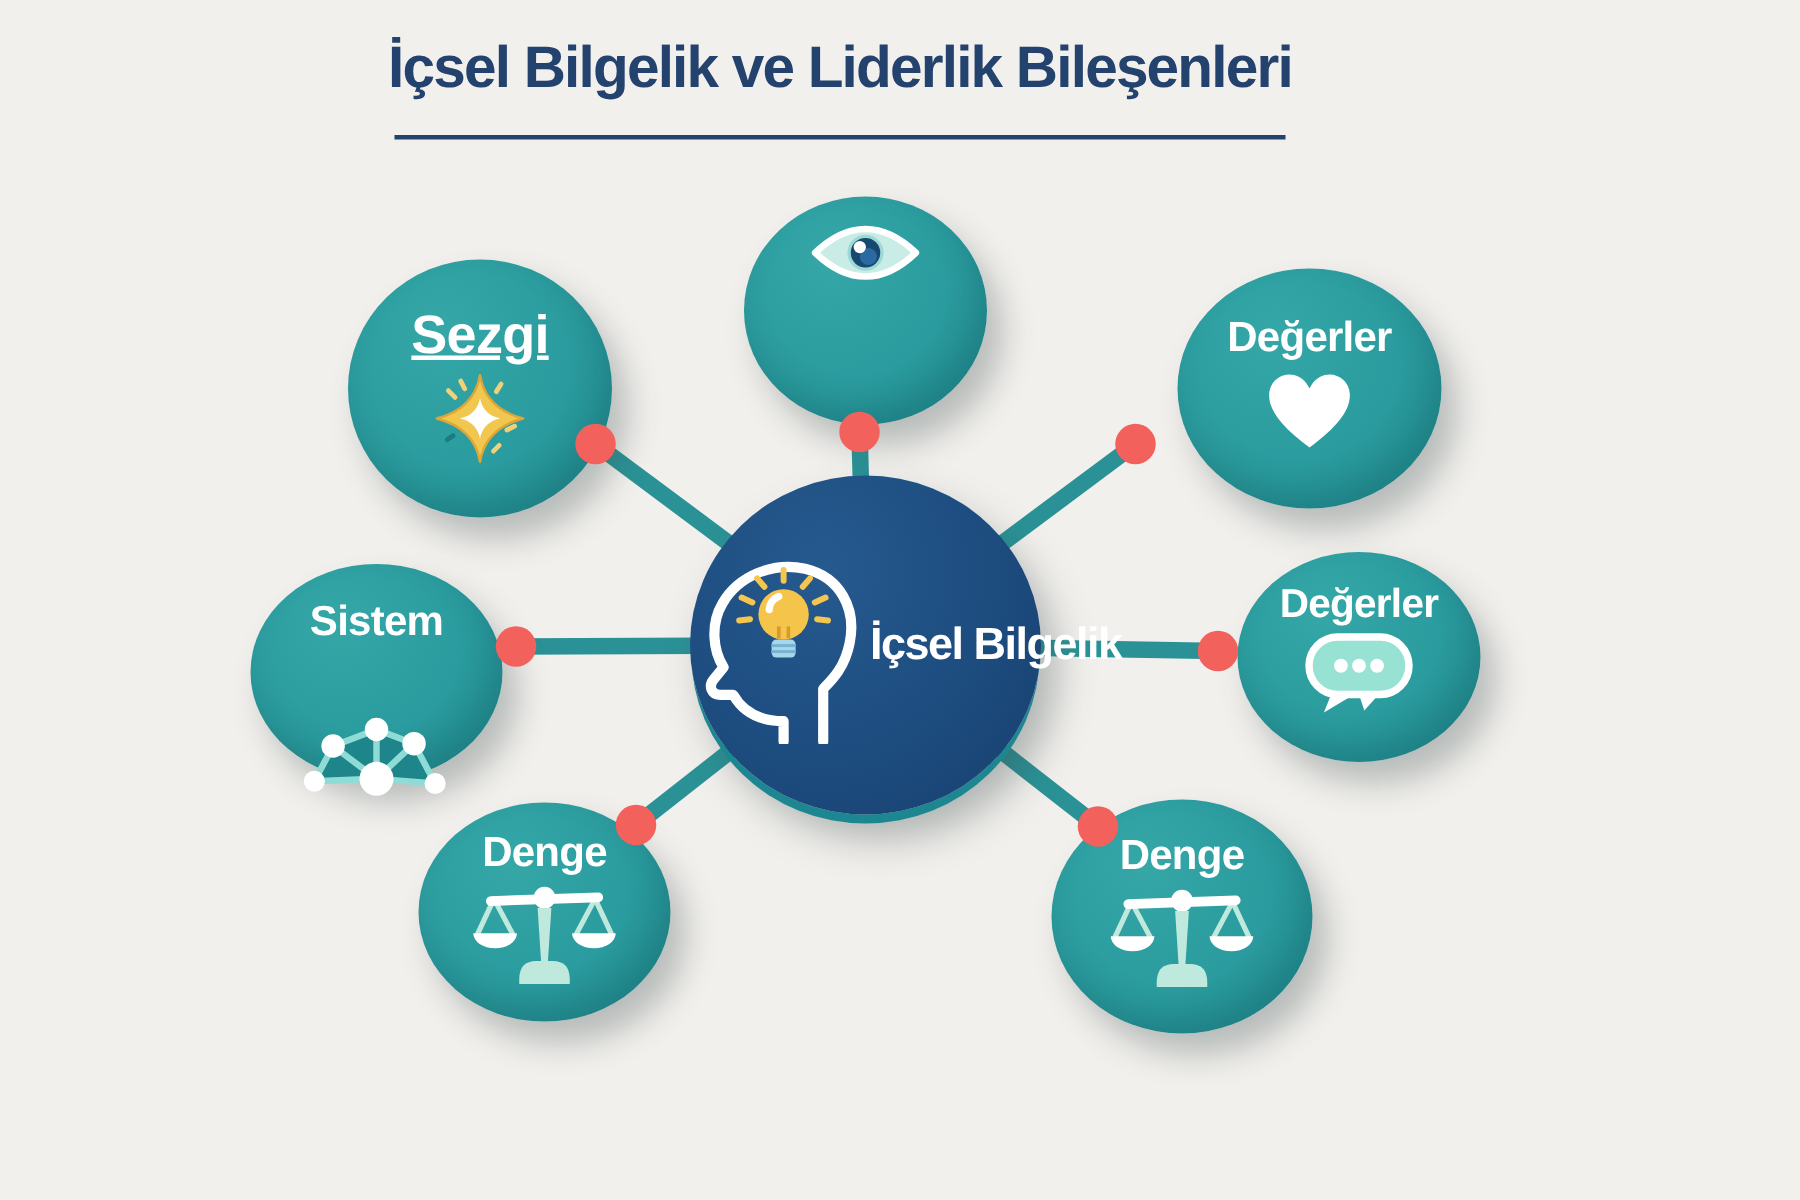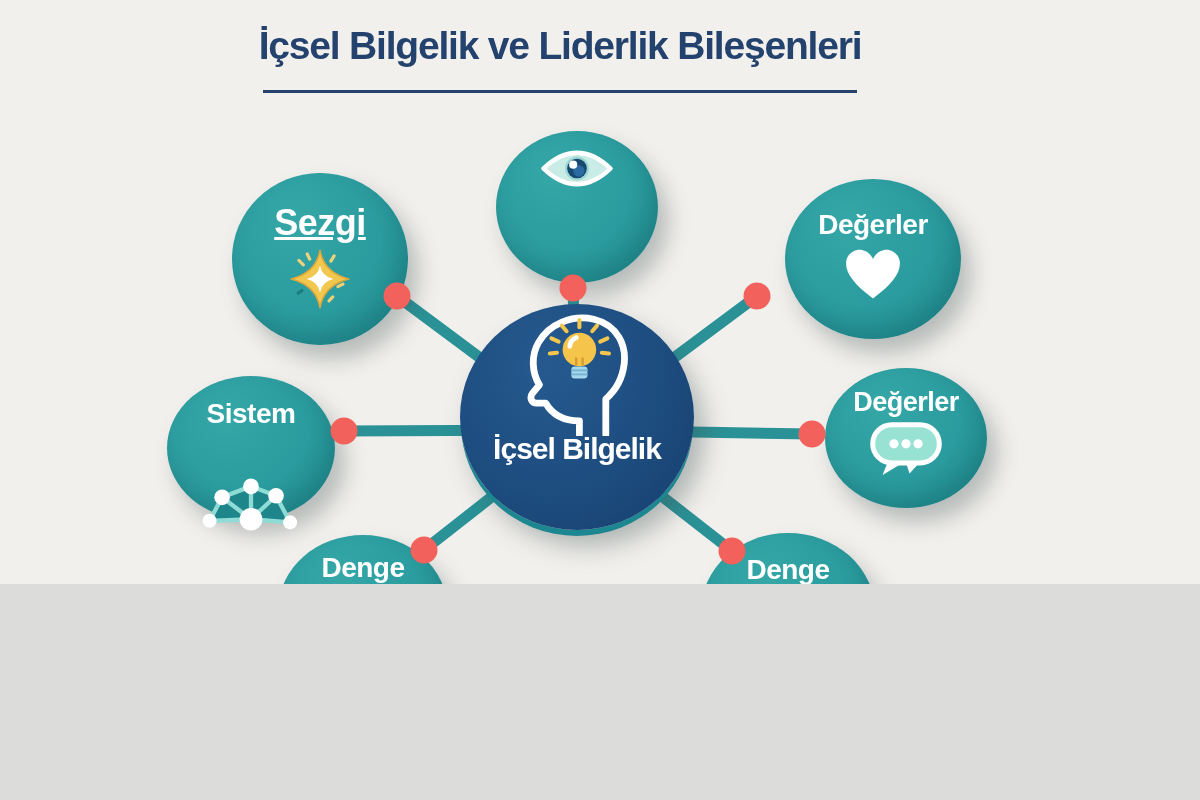--- a/index.html
+++ b/index.html
@@ -1,18 +1,18 @@
 <!DOCTYPE html>
 <html lang="tr"><head>
 <meta charset="utf-8">
 <title>İçsel Bilgelik ve Liderlik Bileşenleri</title>
 <style>
   html,body{margin:0;padding:0;background:#dcdcda;}
   .stage{
-    position:relative;width:1200px;height:584px;overflow:hidden;
+    position:relative;width:1200px;height:800px;overflow:hidden;
     background:var(--bg,#f2f0ed);
     font-family:"Liberation Sans","DejaVu Sans",sans-serif;
   }
   .title{
     position:absolute;left:160px;top:24px;width:800px;margin:0;
     text-align:center;font-size:39px;font-weight:bold;letter-spacing:-1.2px;
     color:var(--title,#24426e);
   }
   .title-underline{
     position:absolute;left:263px;top:90px;width:594px;height:3px;
@@ -21,23 +21,23 @@
   .layer{position:absolute;left:0;top:0;pointer-events:none;}
   #lines-layer{z-index:1;}
   #dots-layer{z-index:5;}
   .node{
     position:absolute;z-index:2;border-radius:50%;box-sizing:border-box;
     display:flex;flex-direction:column;align-items:center;
     background:radial-gradient(ellipse at 36% 28%, #35a7a7 0%, var(--teal,#2a9b9e) 55%, #1f888d 100%);
     box-shadow:10px 14px 22px rgba(60,80,80,.33), inset -6px -12px 20px rgba(0,45,55,.17);
   }
   .hub{
-    position:absolute;z-index:3;left:460px;top:304px;width:234px;height:226px;
+    position:absolute;z-index:3;left:460px;top:317px;width:234px;height:226px;
     border-radius:50%;box-sizing:border-box;padding-top:4px;
-    display:flex;flex-direction:column;align-items:center;
+    display:flex;flex-direction:row;align-items:center;
     background:radial-gradient(ellipse at 38% 28%, #265a8f 0%, var(--navy,#1d4c7f) 55%, #173f6d 100%);
     box-shadow:0 7px 0 -1px #1d8791, 10px 16px 26px rgba(60,80,80,.38);
   }
   .node-label{
     color:var(--label,#fff);font-weight:bold;text-align:center;line-height:1.12;
     letter-spacing:-.5px;
   }
   .node-icon{margin-top:4px;display:block;line-height:0;}
   .hub-icon{line-height:0;}
   .hub-label{

